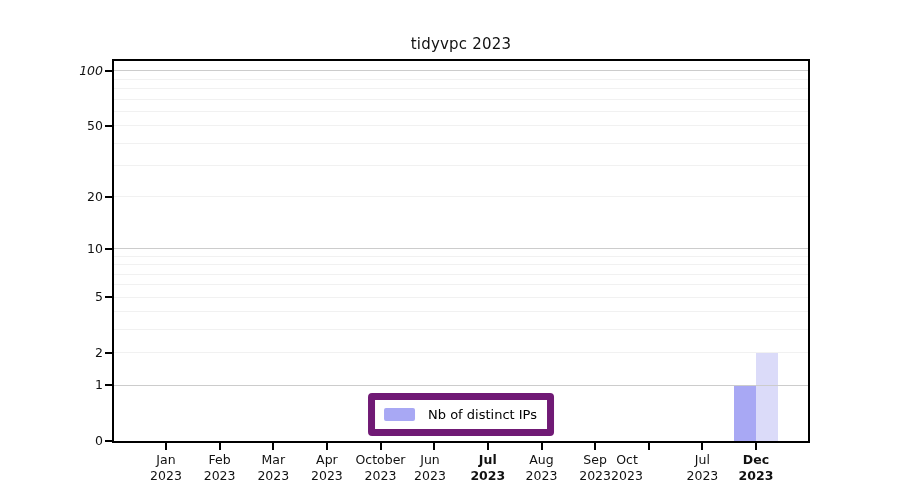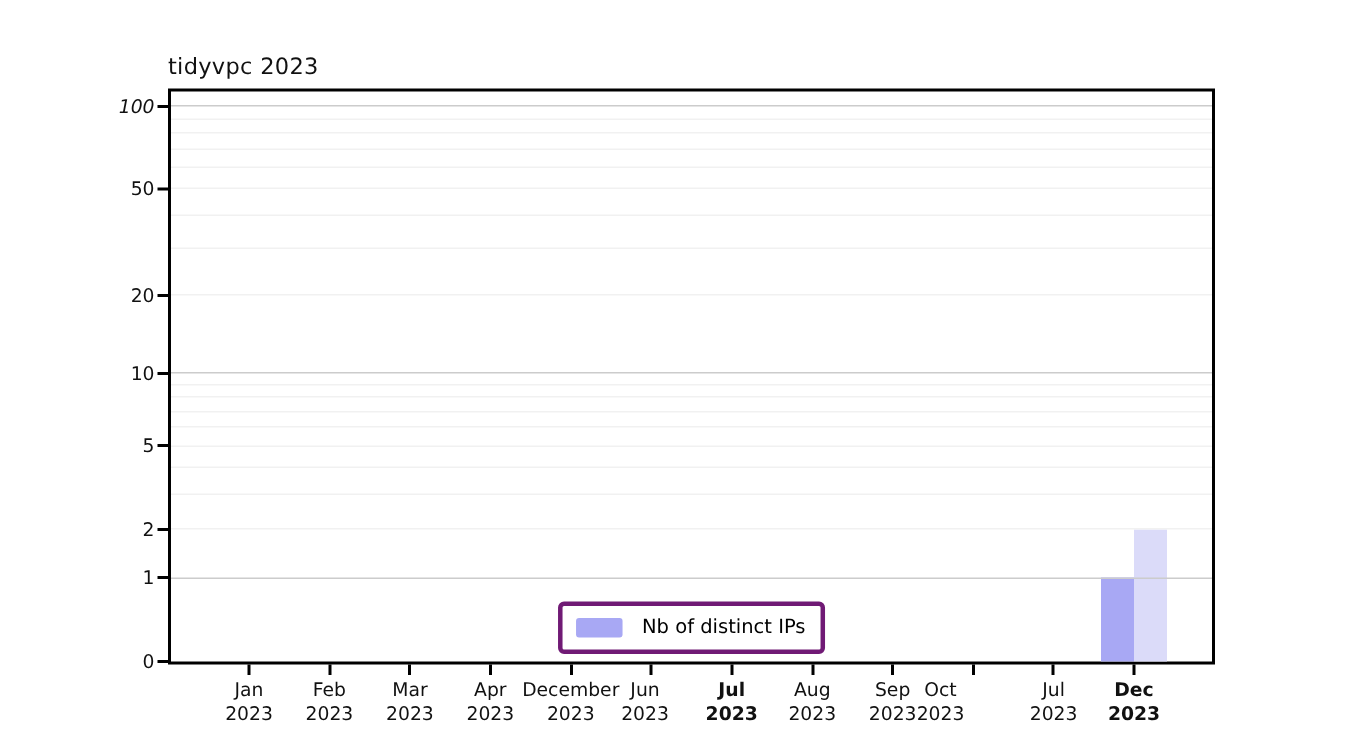--- a/index.html
+++ b/index.html
@@ -13,20 +13,21 @@
     width: 900px;
     height: 500px;
     background: #ffffff;
     overflow: hidden;
   }
   .chart-title {
     position: absolute;
     top: 35px;
     left: 112px;
     width: 698px;
+    text-align: center;
     font-size: 15px;
     color: #111111;
     letter-spacing: 0.2px;
   }
   .plot {
     position: absolute;
     left: 112px;
     top: 59px;
     width: 698px;
     height: 384px;
@@ -80,21 +81,21 @@
     white-space: nowrap;
     z-index: 4;
   }
   .xtick-label span { display: block; }
   .legend {
     position: absolute;
     left: 50%;
     bottom: 5px;
     transform: translateX(-50%);
     background: #ffffff;
-    border: 3px solid #701a75;
+    border: 7px solid #701a75;
     border-radius: 4px;
     padding: 7px 10px 7px 9px;
     display: flex;
     flex-direction: column;
     gap: 5px;
     z-index: 10;
   }
   .legend-row {
     display: flex;
     align-items: center;
@@ -176,21 +177,21 @@
         <span>Mar</span>
         <span>2023</span>
       </div>
       <div class="xtick" style="left: 211.9px;"></div>
       <div class="xtick-label" style="left: 212.9px;">
         <span>Apr</span>
         <span>2023</span>
       </div>
       <div class="xtick" style="left: 265.5px;"></div>
       <div class="xtick-label" style="left: 266.5px;">
-        <span>December</span>
+        <span>October</span>
         <span>2023</span>
       </div>
       <div class="xtick" style="left: 319.2px;"></div>
       <div class="xtick-label" style="left: 316px;">
         <span>Jun</span>
         <span>2023</span>
       </div>
       <div class="xtick" style="left: 372.8px;"></div>
       <div class="xtick-label" style="left: 373.8px; font-weight: bold;">
         <span>Jul</span>

